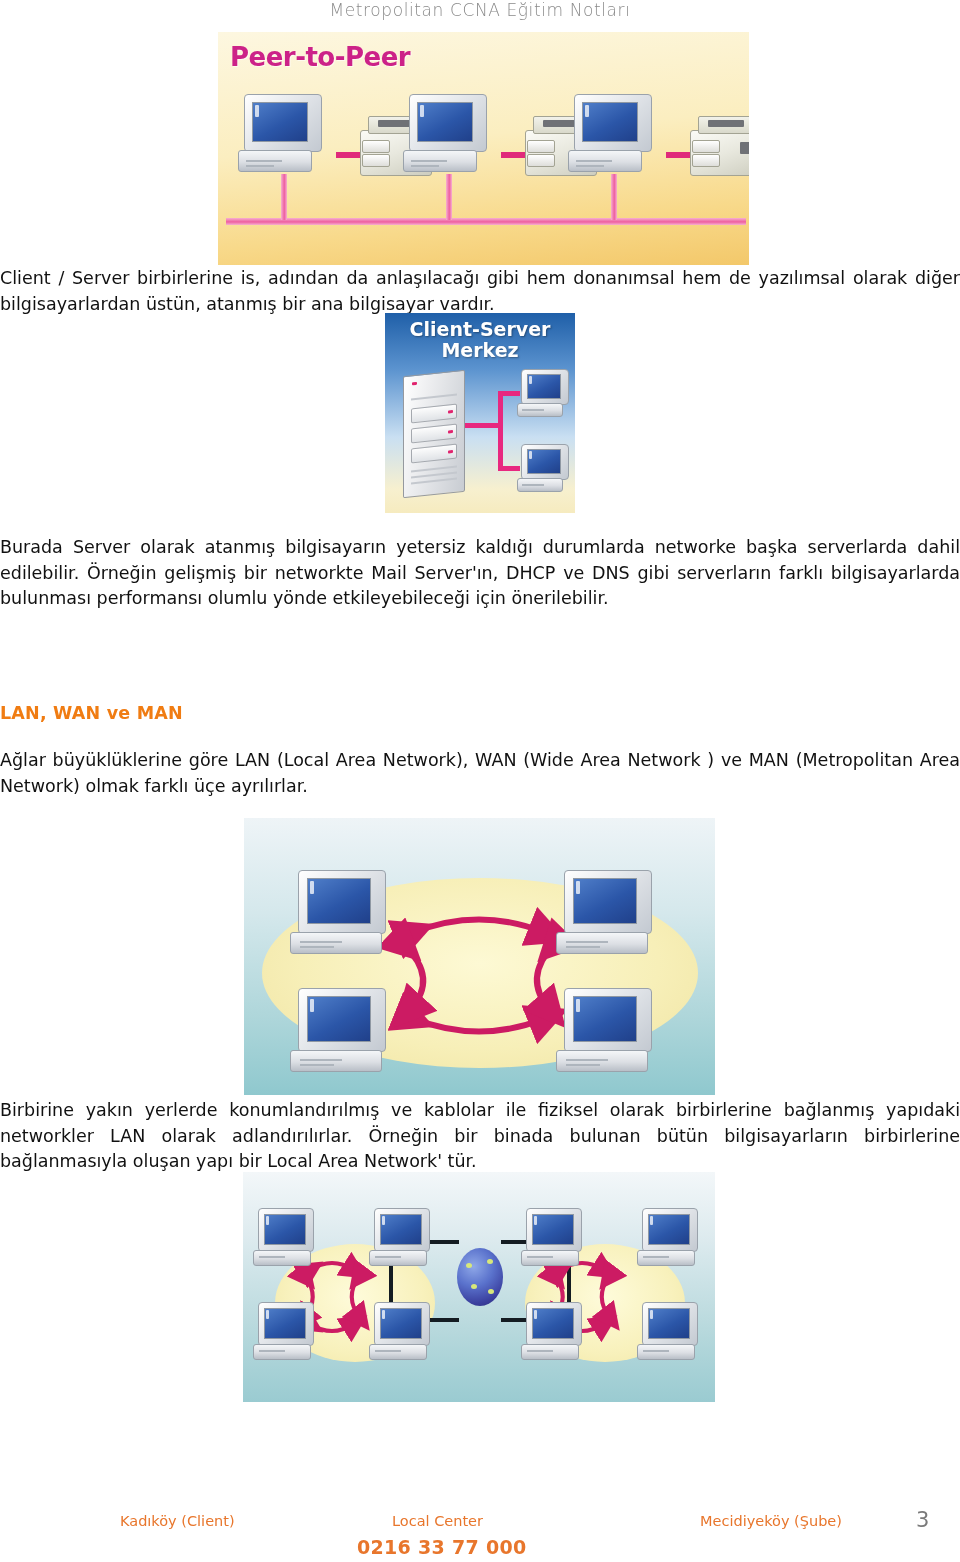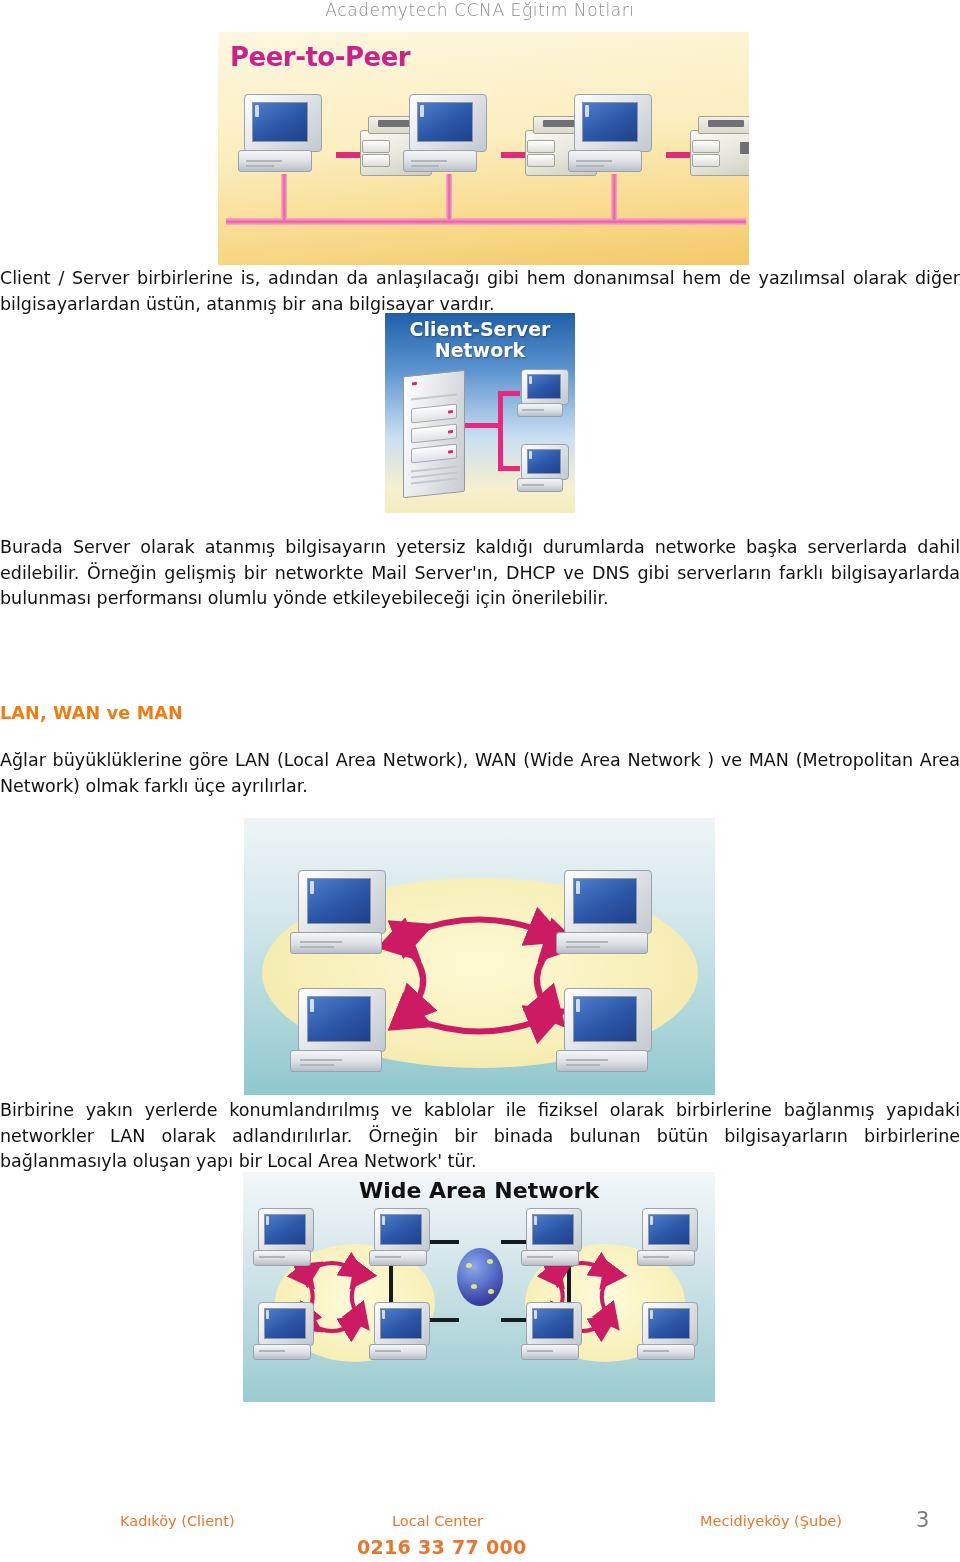--- a/index.html
+++ b/index.html
@@ -226,21 +226,21 @@
   .page-number {
     position: absolute;
     font-size: 21px;
     color: #7a7a7a;
     font-family: "DejaVu Sans", sans-serif;
   }
 </style>
 </head>
 <body>
 
-<div class="page-header">Academytech CCNA Eğitim Notları</div>
+<div class="page-header">Metropolitan CCNA Eğitim Notları</div>
 
 <div class="figure" id="fig-p2p">
   <div class="fig-title">Peer-to-Peer</div>
 
   <div class="p2p-bus"></div>
 
   <div class="p2p-drop" style="left:63px; top:142px;"></div>
   <div class="pc" style="left:20px; top:62px; width:96px; height:82px;">
     <div class="mon-shell" style="left:6px; top:0px; width:78px; height:58px;"></div>
     <div class="mon-screen" style="left:14px; top:8px; width:56px; height:40px;"></div>
@@ -296,21 +296,21 @@
     <div class="tray" style="left:2px; top:38px; width:28px; height:13px;"></div>
     <div class="dark" style="left:50px; top:26px; width:14px; height:12px;"></div>
   </div>
 </div>
 
 <div class="para" style="left:0px; top:266px; width:960px;">Client / Server birbirlerine is, adından da anlaşılacağı gibi hem donanımsal hem de yazılımsal olarak diğer bilgisayarlardan üstün, atanmış bir ana bilgisayar vardır.</div>
 
 <div class="figure" id="fig-cs">
   <div class="fig-title">
     <span>Client-Server</span><br>
-    <span>Network</span>
+    <span>Merkez</span>
   </div>
 
   <div class="cs-wire" style="left:80px; top:110px; width:38px; height:5px;"></div>
   <div class="cs-wire" style="left:113px; top:78px; width:5px; height:80px;"></div>
   <div class="cs-wire" style="left:113px; top:78px; width:22px; height:5px;"></div>
   <div class="cs-wire" style="left:113px; top:153px; width:22px; height:5px;"></div>
 
   <div class="server-tower">
     <div class="led" style="left:8px; top:6px;"></div>
     <div class="vent" style="top:22px;"></div>
@@ -395,21 +395,20 @@
     <div class="mon-glint" style="left:20px; top:11px; width:4px; height:13px;"></div>
     <div class="base" style="left:0px; top:62px; width:92px; height:22px;"></div>
     <div class="base-slot" style="left:10px; top:71px; width:42px;"></div>
     <div class="base-slot" style="left:10px; top:76px; width:34px;"></div>
   </div>
 </div>
 
 <div class="para" style="left:0px; top:1098px; width:960px;">Birbirine yakın yerlerde konumlandırılmış ve kablolar ile fiziksel olarak birbirlerine bağlanmış yapıdaki networkler LAN olarak adlandırılırlar. Örneğin bir binada bulunan bütün bilgisayarların birbirlerine bağlanmasıyla oluşan yapı bir Local Area Network' tür.</div>
 
 <div class="figure" id="fig-wan">
-  <div class="fig-title">Wide Area Network</div>
 
   <div class="wan-ellipse" style="left:32px; top:72px;"></div>
   <div class="wan-ellipse" style="left:282px; top:72px;"></div>
 
   <div class="wan-line" style="left:146px; top:68px; width:70px; height:4px;"></div>
   <div class="wan-line" style="left:146px; top:68px; width:4px; height:82px;"></div>
   <div class="wan-line" style="left:146px; top:146px; width:70px; height:4px;"></div>
   <div class="wan-line" style="left:258px; top:68px; width:70px; height:4px;"></div>
   <div class="wan-line" style="left:324px; top:68px; width:4px; height:82px;"></div>
   <div class="wan-line" style="left:258px; top:146px; width:70px; height:4px;"></div>

